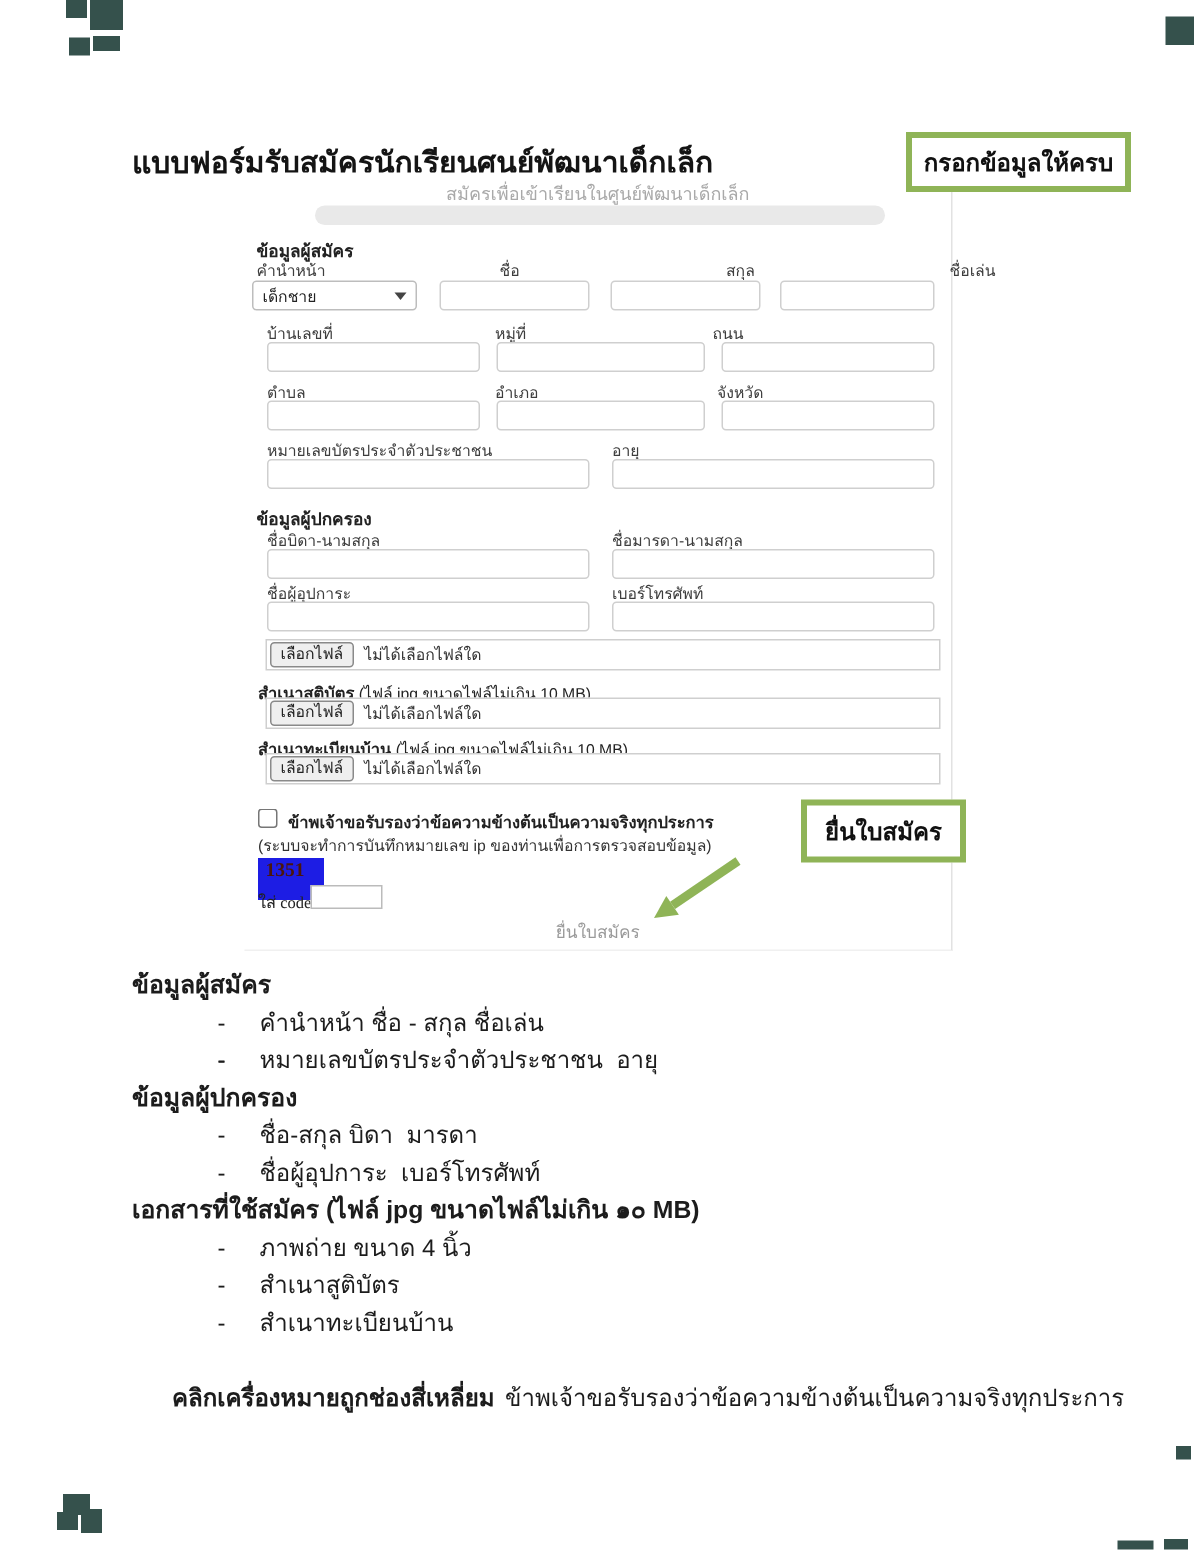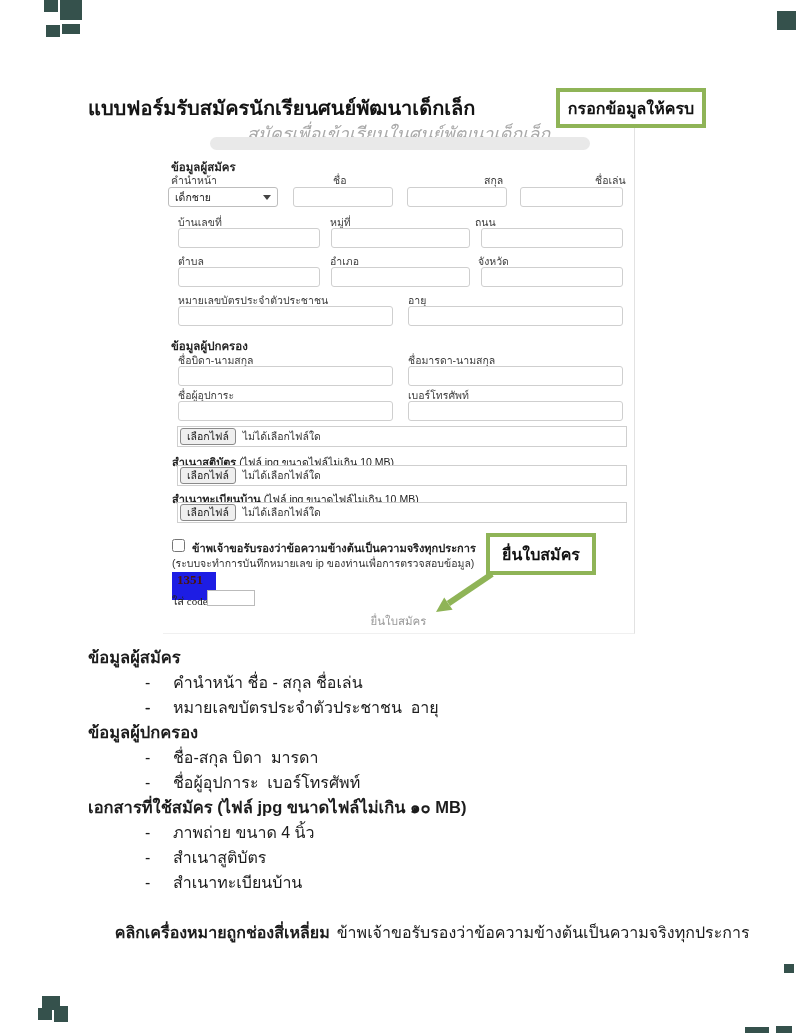--- a/index.html
+++ b/index.html
@@ -8,26 +8,26 @@
   .abs{position:absolute;}
 
   
   .mark{position:absolute;background:#35514c;}
 
   
   .doc-title{left:88px;top:92px;font-size:20px;font-weight:bold;color:#141414;}
 
   
   .callout{border:4px solid #8fb457;background:#ffffff;display:flex;align-items:center;
-           justify-content:center;font-weight:bold;font-size:16px;color:#111;box-sizing:border-box;z-index:5;}
+           justify-content:center;font-weight:bold;font-size:16px;color:#111;box-sizing:border-box;z-index:5;margin-left:48px;}
 
   
   .form-shot{left:163px;top:115px;width:472px;height:519px;background:#fff;
              border-right:1px solid #e2e2e2;border-bottom:1px solid #f0f0f0;box-sizing:border-box;}
-  .form-header{left:0;top:4px;width:100%;text-align:center;font-size:18px;color:#a9a9a9;font-style:italic;}
+  .form-header{left:0;top:4px;width:100%;text-align:center;font-size:12px;color:#a9a9a9;}
   .pill{left:47px;top:22px;width:380px;height:13px;background:#e9e9e9;border-radius:7px;}
   .sec{font-weight:bold;font-size:11.5px;color:#222;}
   .fl{font-size:10.5px;color:#3d3d3d;white-space:nowrap;}
   .inp{position:absolute;border:1px solid #cfcfcf;border-radius:3px;background:#fff;height:20px;
        box-sizing:border-box;font-size:11px;padding:2px 4px;font-family:inherit;}
   .selectbox{position:absolute;border:1px solid #bdbdbd;border-radius:3px;background:#fff;height:20px;
        box-sizing:border-box;display:flex;align-items:center;justify-content:space-between;
        padding:0 6px;font-size:10.5px;color:#222;cursor:default;}
   .chev{width:0;height:0;border-left:4px solid transparent;border-right:4px solid transparent;
         border-top:5px solid #444;}
@@ -86,21 +86,21 @@
   <div class="abs form-shot">
 
     <div class="abs form-header">สมัครเพื่อเข้าเรียนในศูนย์พัฒนาเด็กเล็ก</div>
     <div class="abs pill"></div>
 
     <div class="abs sec" style="left:8px;top:43px">ข้อมูลผู้สมัคร</div>
 
     <div class="abs fl" style="left:8px;top:57px">คำนำหน้า</div>
     <div class="abs fl" style="left:170px;top:57px">ชื่อ</div>
     <div class="abs fl" style="left:321px;top:57px">สกุล</div>
-    <div class="abs fl" style="left:432px;top:57px">ชื่อเล่น</div>
+    <div class="abs fl" style="left:470px;top:57px">ชื่อเล่น</div>
 
     <div class="selectbox" style="left:5px;top:72px;width:110px">
       <span>เด็กชาย</span>
       <span class="chev"></span>
     </div>
     <input class="inp" style="left: 130px; top: 72px; width: 100px;">
     <input class="inp" style="left: 244px; top: 72px; width: 100px;">
     <input class="inp" style="left: 357px; top: 72px; width: 103px;">
 
     <div class="abs fl" style="left:15px;top:99px">บ้านเลขที่</div>

